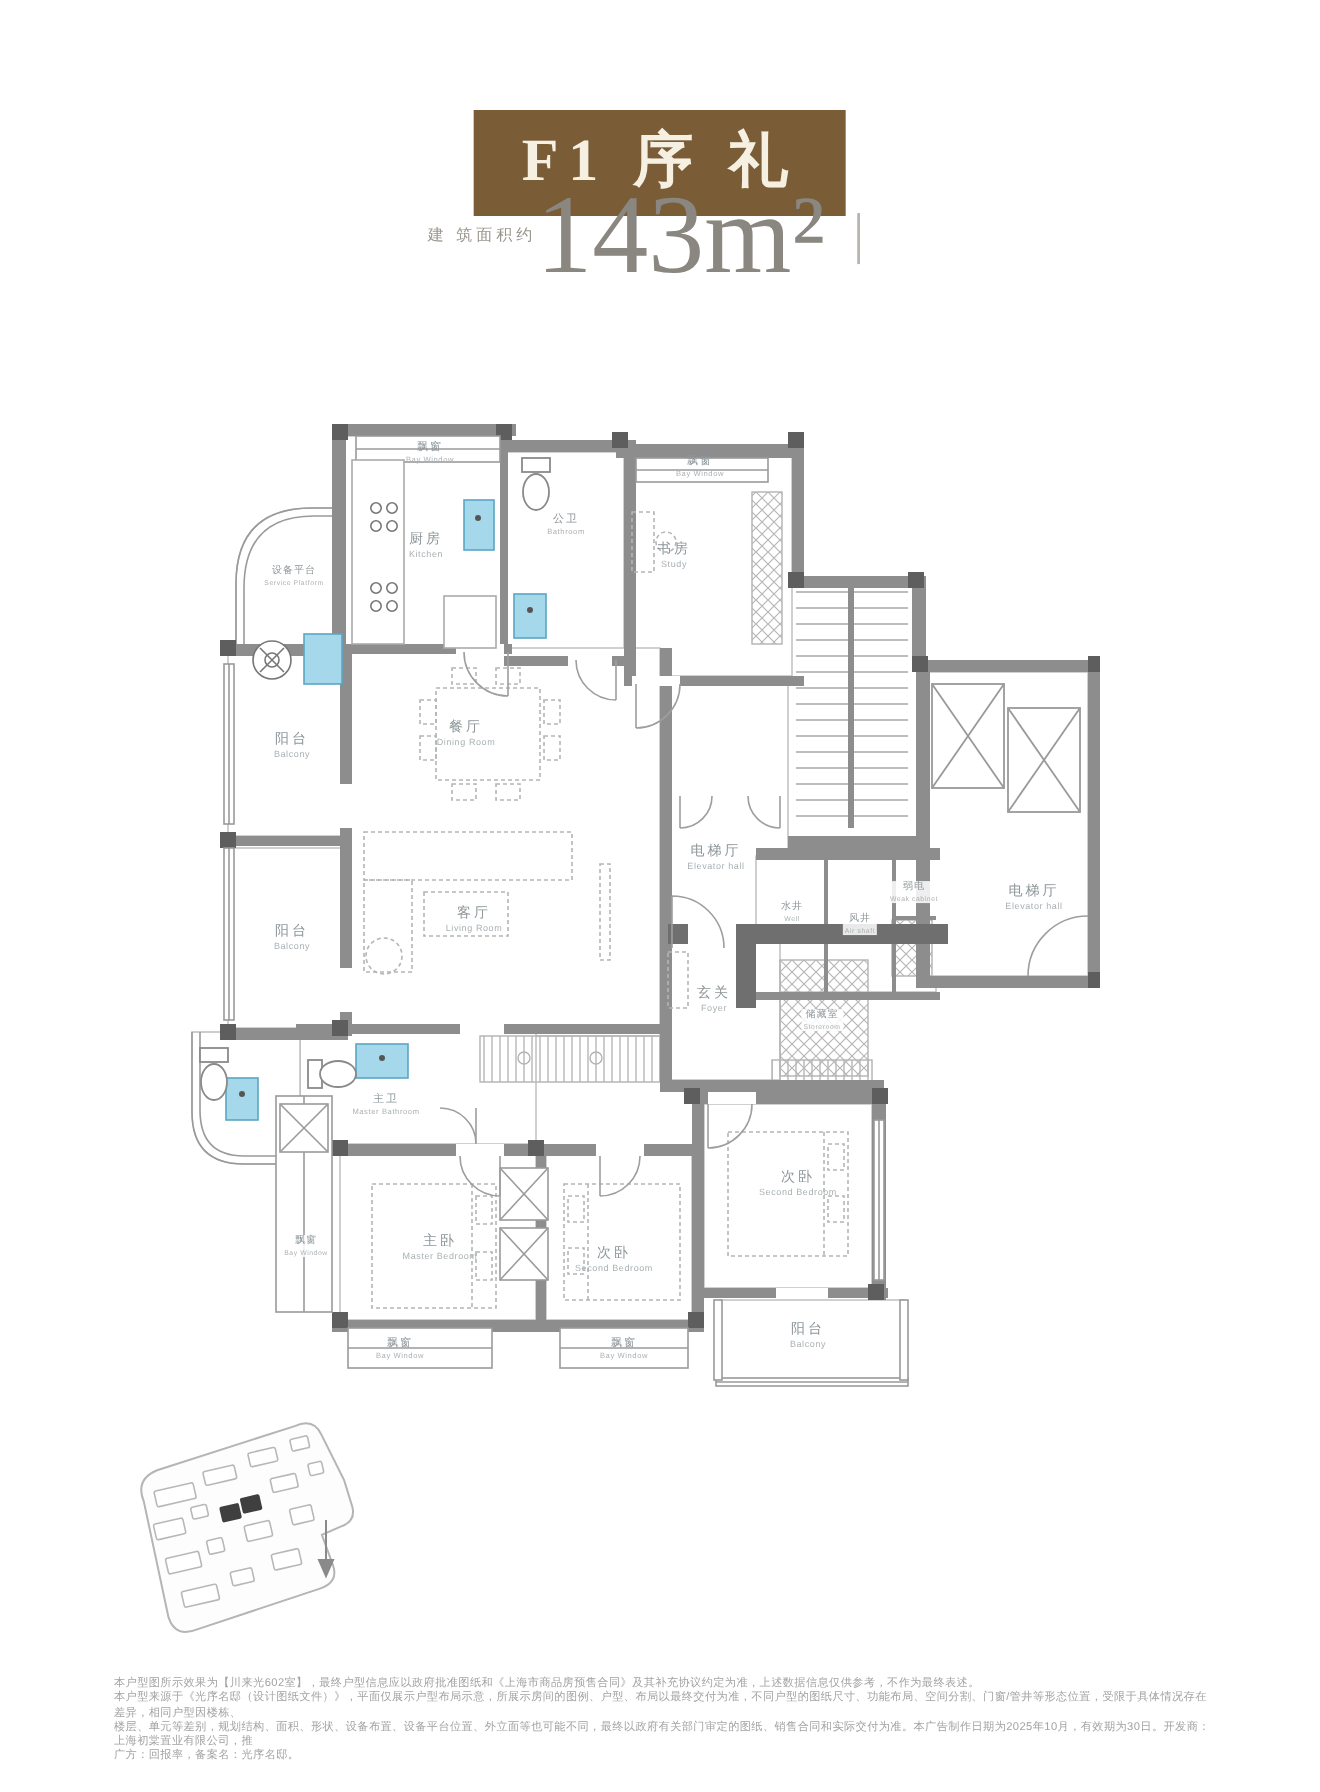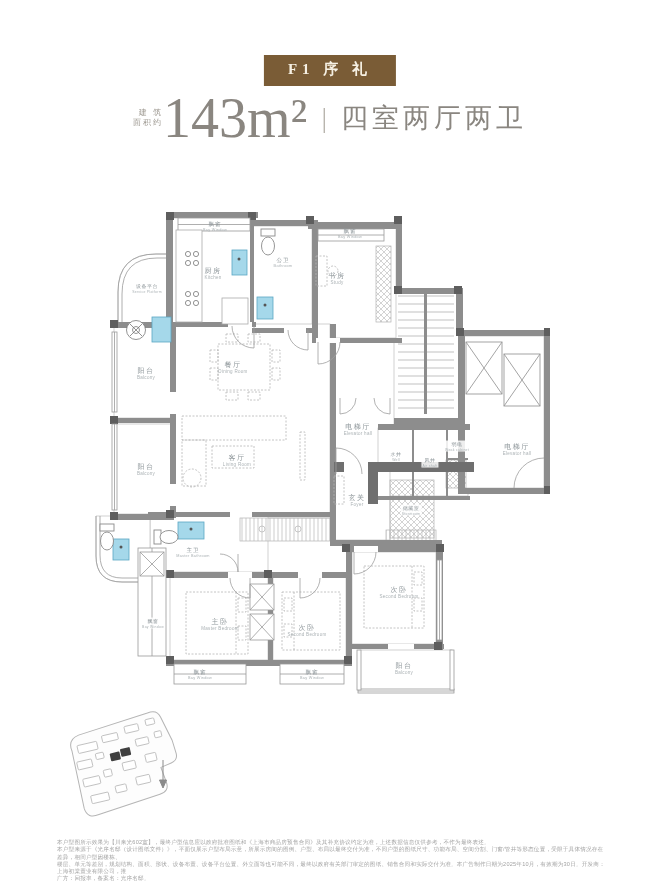--- a/index.html
+++ b/index.html
@@ -1,23 +1,23 @@
 <!DOCTYPE html>
 <html><head>
 <meta charset="utf-8">
 <style>
   html,body{margin:0;padding:0}
   body{width:660px;height:896px;background:#ffffff;position:relative;overflow:hidden;
        font-family:"Liberation Sans",sans-serif}
   .title-box{position:absolute;left:50%;top:55px;transform:translateX(-50%);
       background:#7a5c36;color:#f6f0e3;font-family:"Liberation Serif",serif;
-      font-size:15px;font-weight:bold;letter-spacing:5px;padding:5px 24px 7px;white-space:nowrap}
+      font-size:30px;font-weight:bold;letter-spacing:5px;padding:5px 24px 7px;white-space:nowrap}
   .subtitle{position:absolute;left:50%;top:97px;transform:translateX(-50%);
       display:flex;align-items:center;color:#8a8680;white-space:nowrap}
-  .area-prefix{display:flex;flex-direction:column;font-size:8px;letter-spacing:2px;
+  .area-prefix{display:flex;flex-direction:row;font-size:8px;letter-spacing:2px;
       line-height:10px;color:#9b968e;text-align:right;margin-right:0}
   .area-value{font-family:"Liberation Serif",serif;font-size:56px;line-height:42px}
   .divider{font-family:"Liberation Serif",serif;font-size:28px;color:#b9b5ae;margin:0 14px;font-weight:100}
   .layout-text{font-family:"Liberation Serif",serif;font-size:27px;letter-spacing:4px}
   svg.plan{position:absolute;left:0;top:0}
   .room-label{position:absolute;transform:translate(-50%,-50%);text-align:center;
       color:#8e969a;line-height:1.3;white-space:nowrap;pointer-events:none}
   .room-label .cn{display:block;font-size:7px;letter-spacing:1.5px}
   .room-label .en{display:block;font-size:4.5px;color:#aab1b4;letter-spacing:.3px}
   .sm .cn{font-size:5.5px;letter-spacing:1px}.sm .en{font-size:3.8px}
@@ -33,21 +33,20 @@
 <div class="title-box">
   <span>F1 序 礼</span>
 </div>
 <div class="subtitle">
   <div class="area-prefix">
     <span>建 筑</span>
     <span>面积约</span>
   </div>
   <div class="area-value">143m²</div>
   <div class="divider">|</div>
-  <div class="layout-text">四室两厅两卫</div>
 </div>
 
 <svg class="plan" width="660" height="896" viewBox="0 0 660 896">
   <defs>
     <pattern id="hv" width="4" height="4" patternUnits="userSpaceOnUse">
       <path d="M2 0V4" stroke="#b6b6b6" stroke-width="0.7"></path>
     </pattern>
     <pattern id="hx" width="6" height="6" patternUnits="userSpaceOnUse">
       <path d="M0 0L6 6M6 0L0 6" stroke="#b6b6b6" stroke-width="0.6"></path>
     </pattern>

